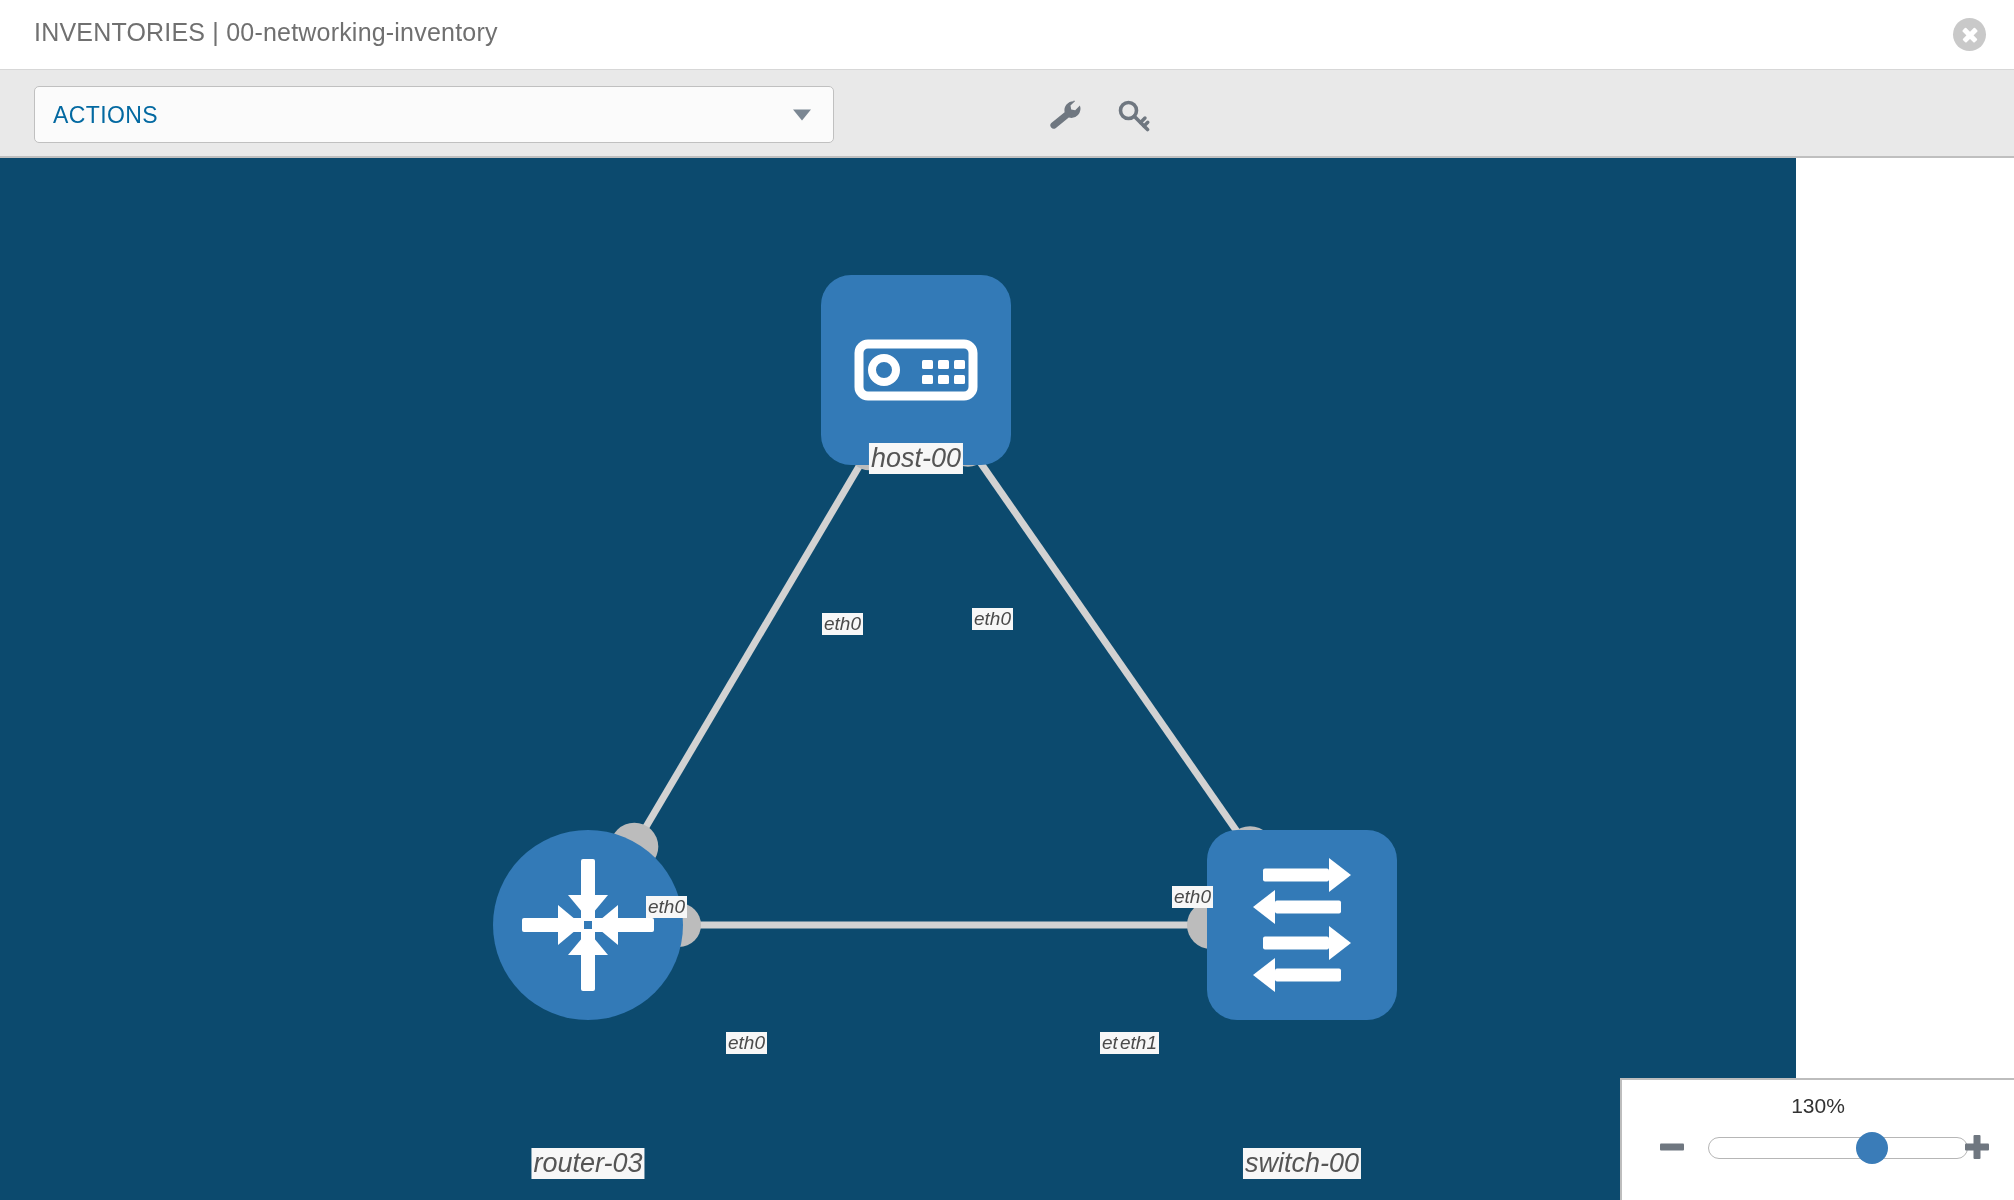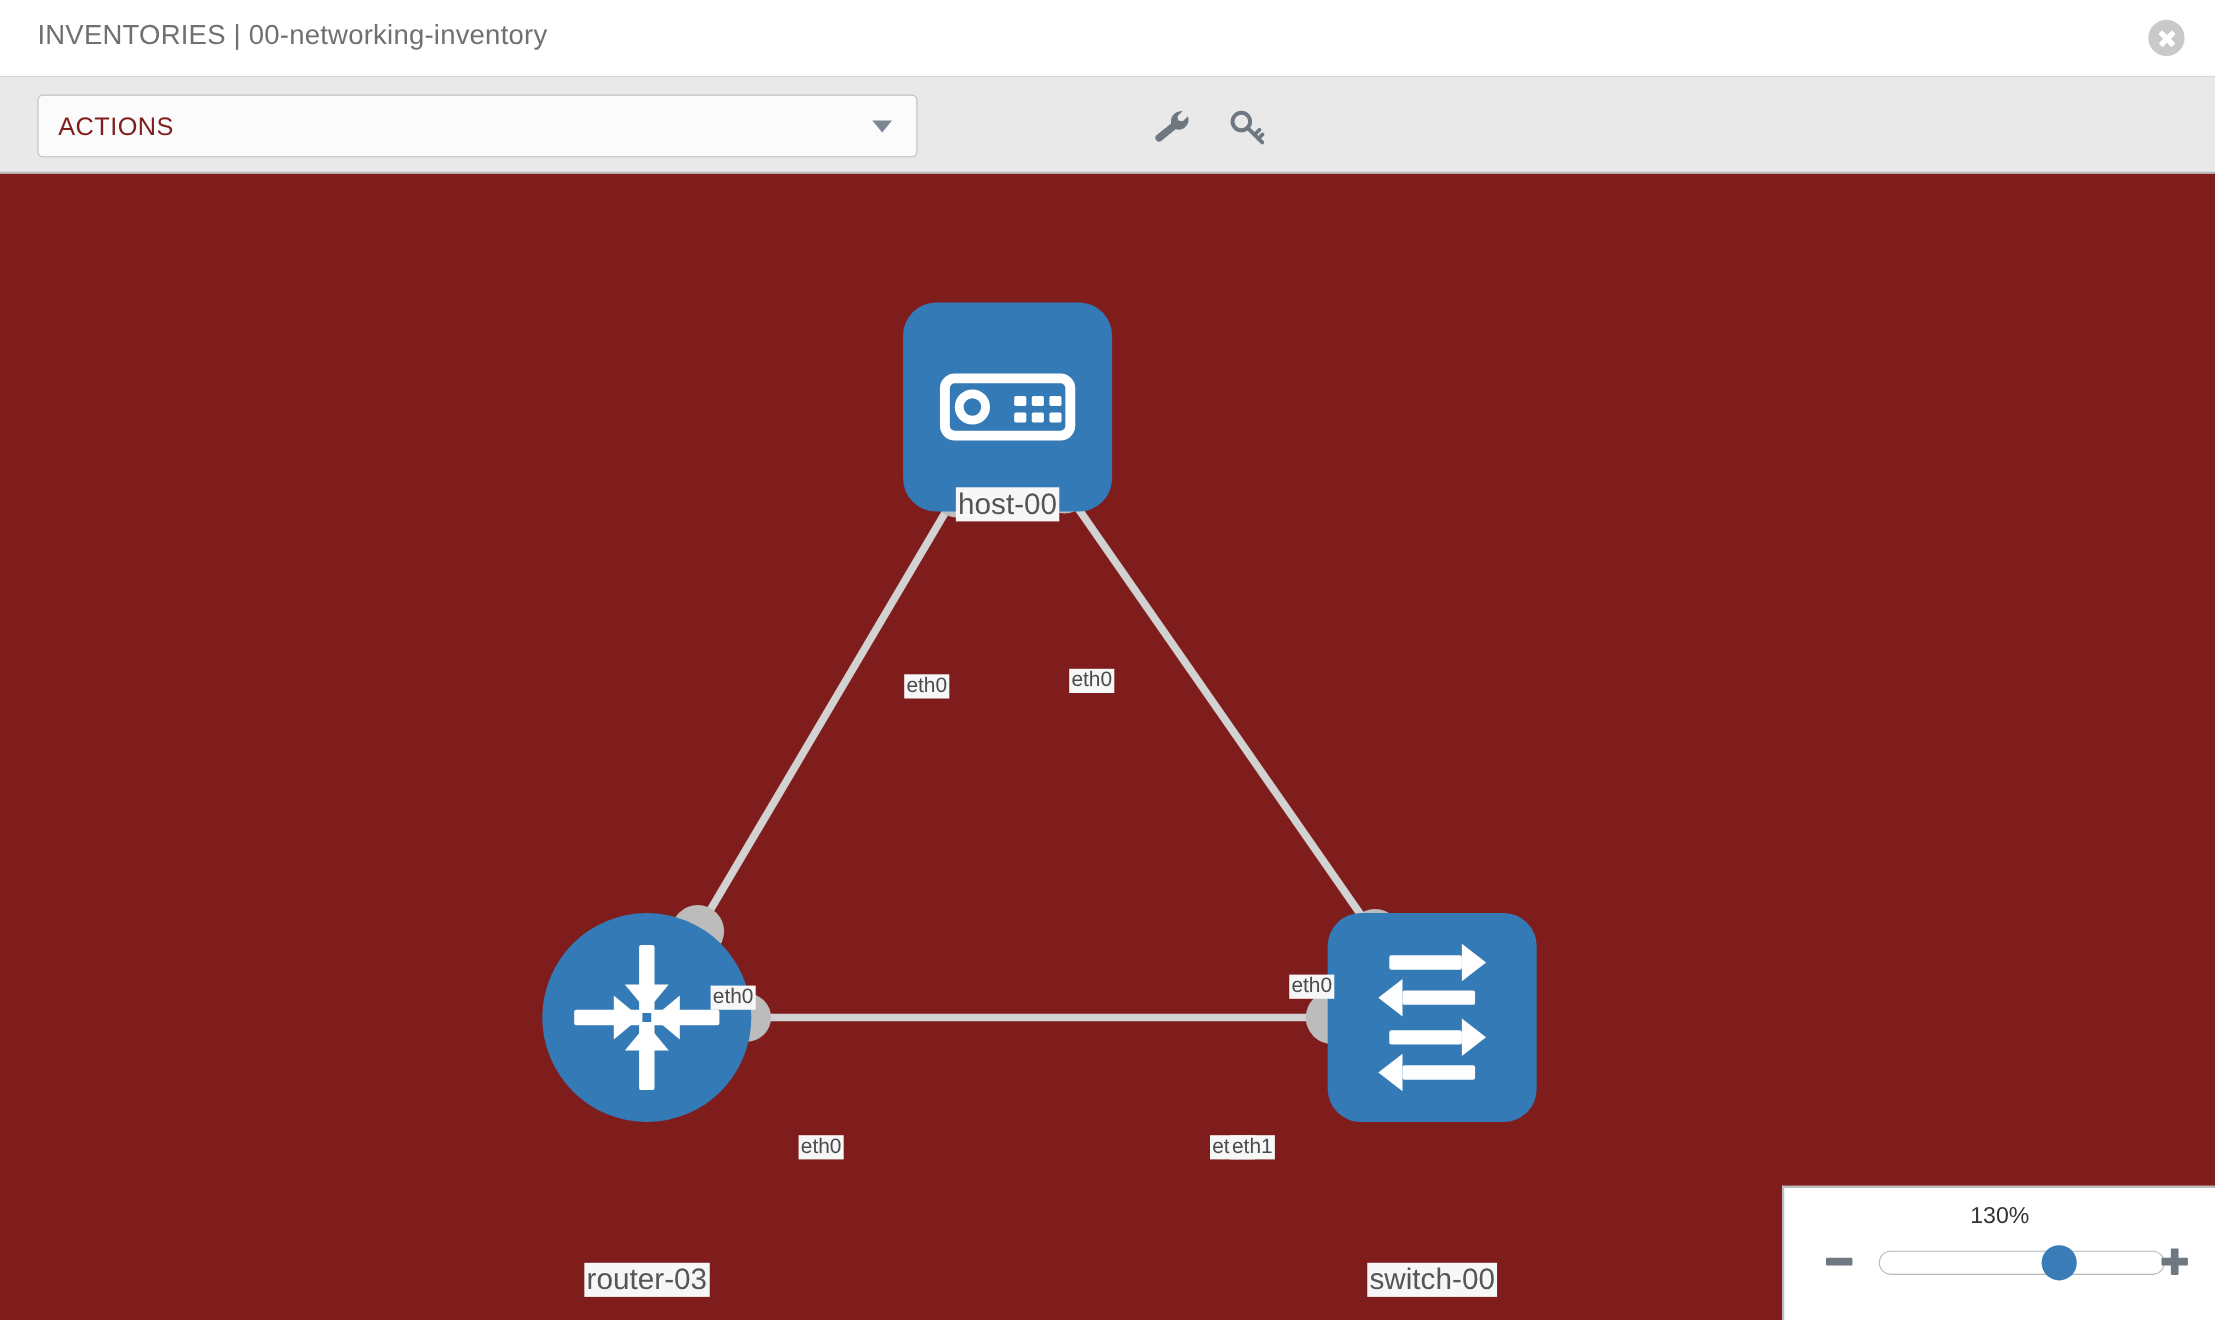--- a/index.html
+++ b/index.html
@@ -79,21 +79,21 @@
     border-radius: 5px;
     box-sizing: border-box;
     cursor: pointer;
   }
   .select-box .sel-label {
     position: absolute;
     left: 18px;
     top: 50%;
     transform: translateY(-50%);
     font-size: 23px;
-    color: #7f1d1d;
+    color: #0369a1;
     letter-spacing: 0.4px;
     white-space: nowrap;
   }
   .caret {
     position: absolute;
     right: 22px;
     top: 50%;
     transform: translateY(-50%);
     width: 0; height: 0;
     border-left: 9px solid transparent;
@@ -121,24 +121,25 @@
     height: 34px;
     cursor: pointer;
   }
   #wrench-icon { left: 1046px; }
   #key-icon    { left: 1116px; }
 
   
   .canvas {
     position: absolute;
     left: 0; top: 158px;
-    width: 2014px;
+    width: 1796px;
     height: 1042px;
-    background: #7f1d1d;
+    background: #0c4a6e;
     overflow: hidden;
+    font-style: italic;
   }
   #topology-svg {
     position: absolute;
     left: 0; top: 0;
     width: 2014px;
     height: 1042px;
   }
 
   
   .node-label {

